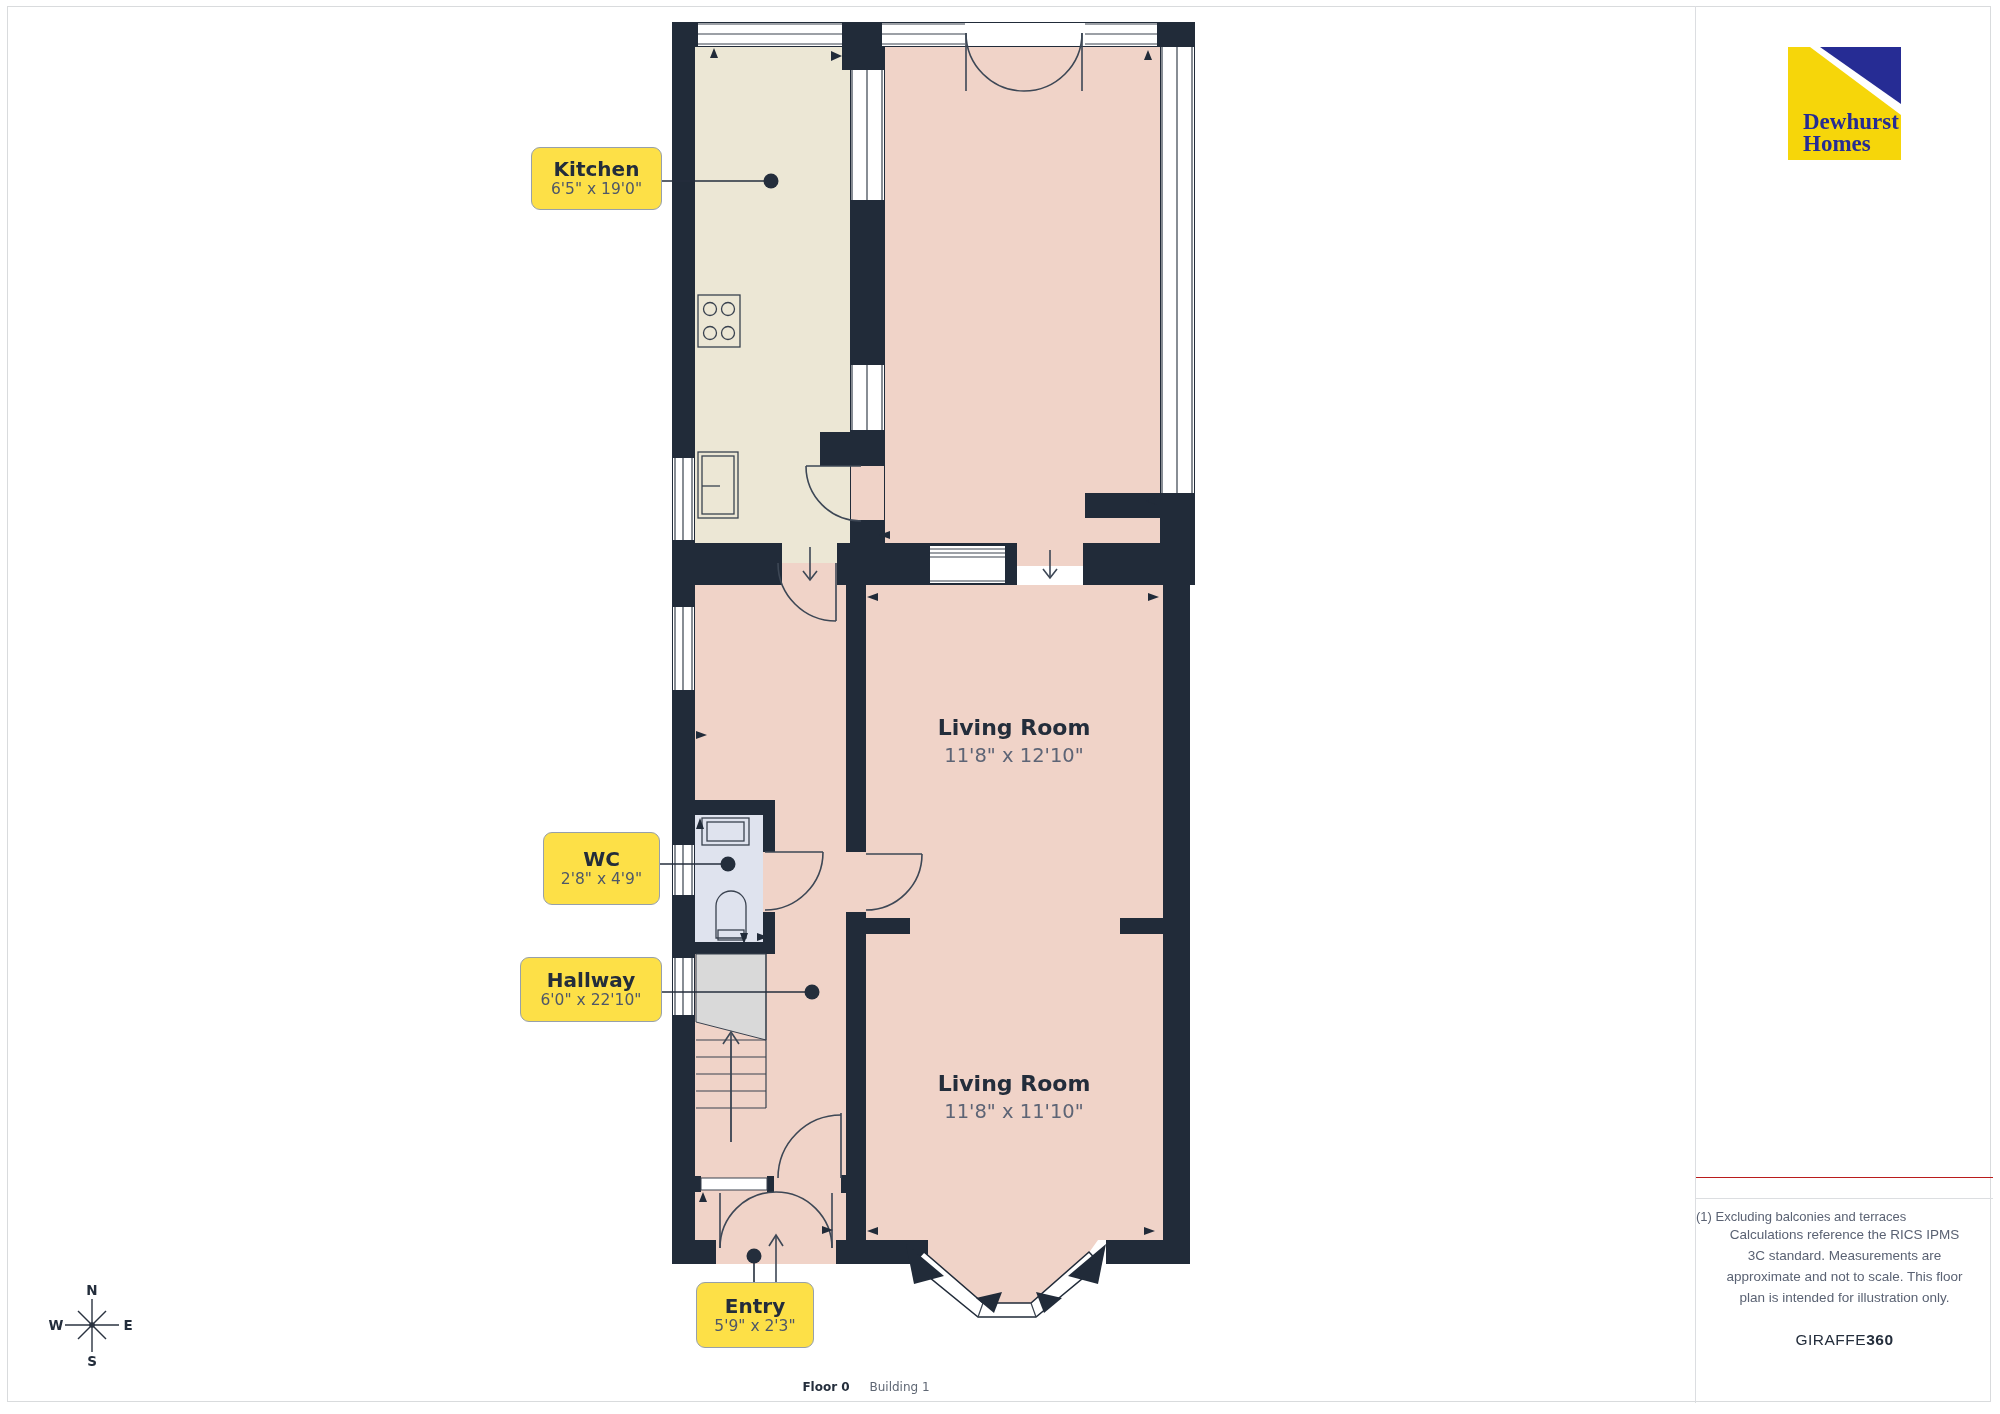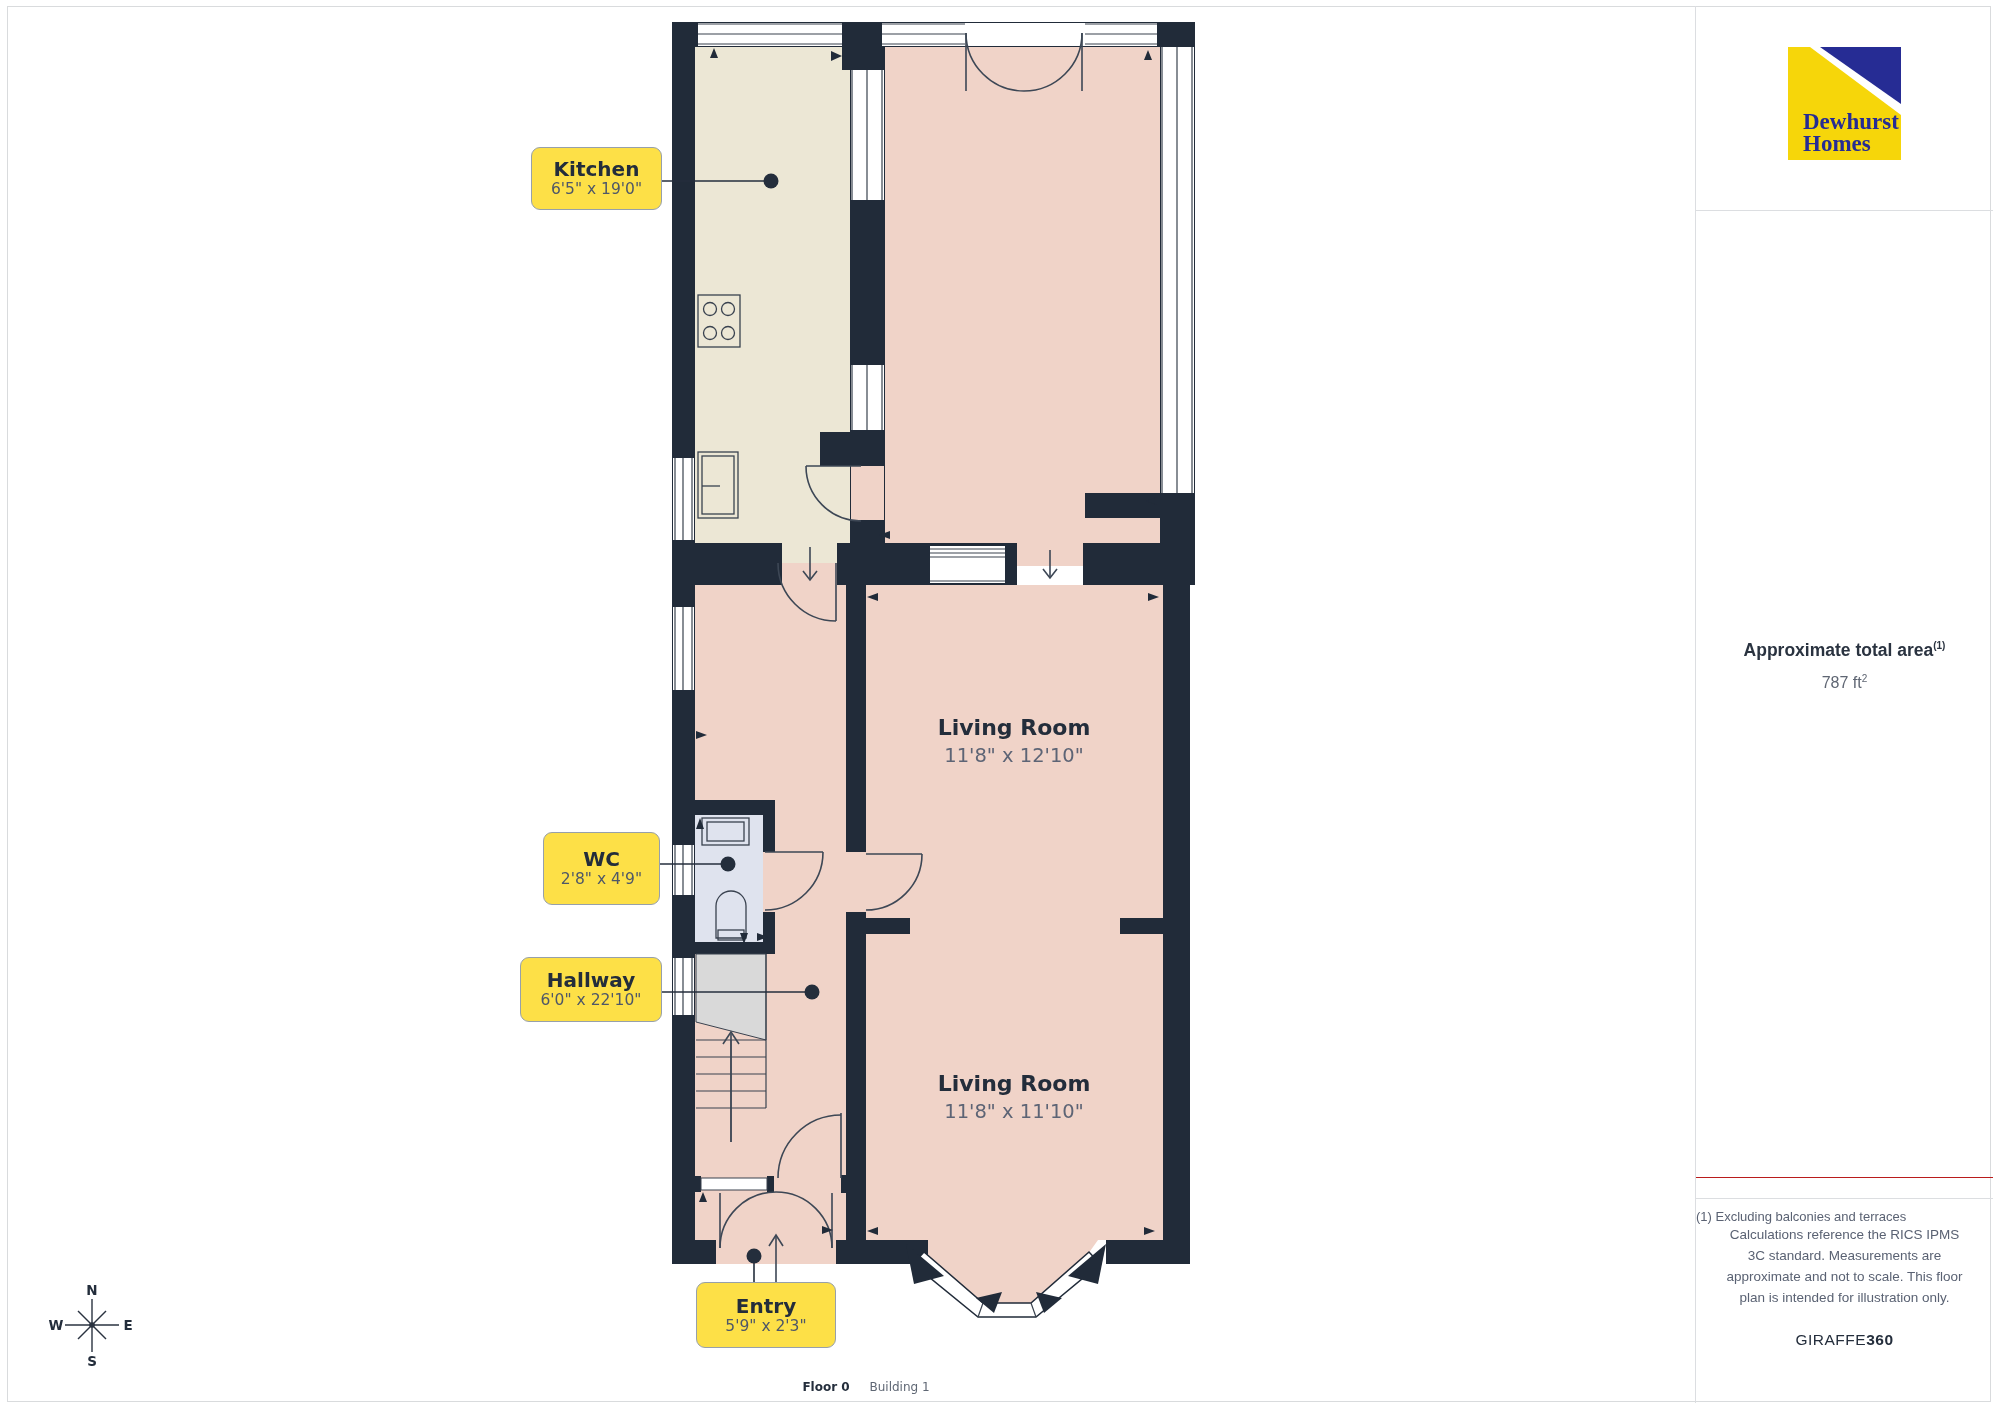--- a/index.html
+++ b/index.html
@@ -250,21 +250,21 @@
     <span class="d">6'5" x 19'0"</span>
   </div>
   <div class="callout" style="left:543px;top:832px;width:117px;height:73px;">
     <span class="t">WC</span>
     <span class="d">2'8" x 4'9"</span>
   </div>
   <div class="callout" style="left:520px;top:957px;width:142px;height:65px;">
     <span class="t">Hallway</span>
     <span class="d">6'0" x 22'10"</span>
   </div>
-  <div class="callout" style="left:696px;top:1282px;width:140px;height:66px;">
+  <div class="callout" style="left:696px;top:1282px;width:118px;height:66px;">
     <span class="t">Entry</span>
     <span class="d">5'9" x 2'3"</span>
   </div>
 
   <div class="roomlabel" style="left:1014px;top:716px;">
     <div class="t">Living Room</div>
     <div class="d">11'8" x 12'10"</div>
   </div>
   <div class="roomlabel" style="left:1014px;top:1072px;">
     <div class="t">Living Room</div>
@@ -289,28 +289,20 @@
           <polygon points="22,0 113,0 113,68" fill="#ffffff"></polygon>
           <polygon points="32,0 113,0 113,57" fill="#262c94"></polygon>
         </svg>
         <div class="logo-text">
           <div>Dewhurst</div>
           <div>Homes</div>
         </div>
       </div>
     </div>
 
-    <div class="sb-sec sb-area">
-      <div class="area-title">
-        <span>Approximate total area</span><sup>(1)</sup>
-      </div>
-      <div class="area-value">
-        <span>787 ft</span><sup>2</sup>
-      </div>
-    </div>
 
     <div class="sb-sec sb-note">
       <div class="note-text">(1) Excluding balconies and terraces</div>
     </div>
 
     <div class="sb-sec sb-legal">
       <div class="legal-text">Calculations reference the RICS IPMS 3C standard. Measurements are approximate and not to scale. This floor plan is intended for illustration only.</div>
       <div class="giraffe">
         <span>GIRAFFE</span><span class="g3">360</span>
       </div>

